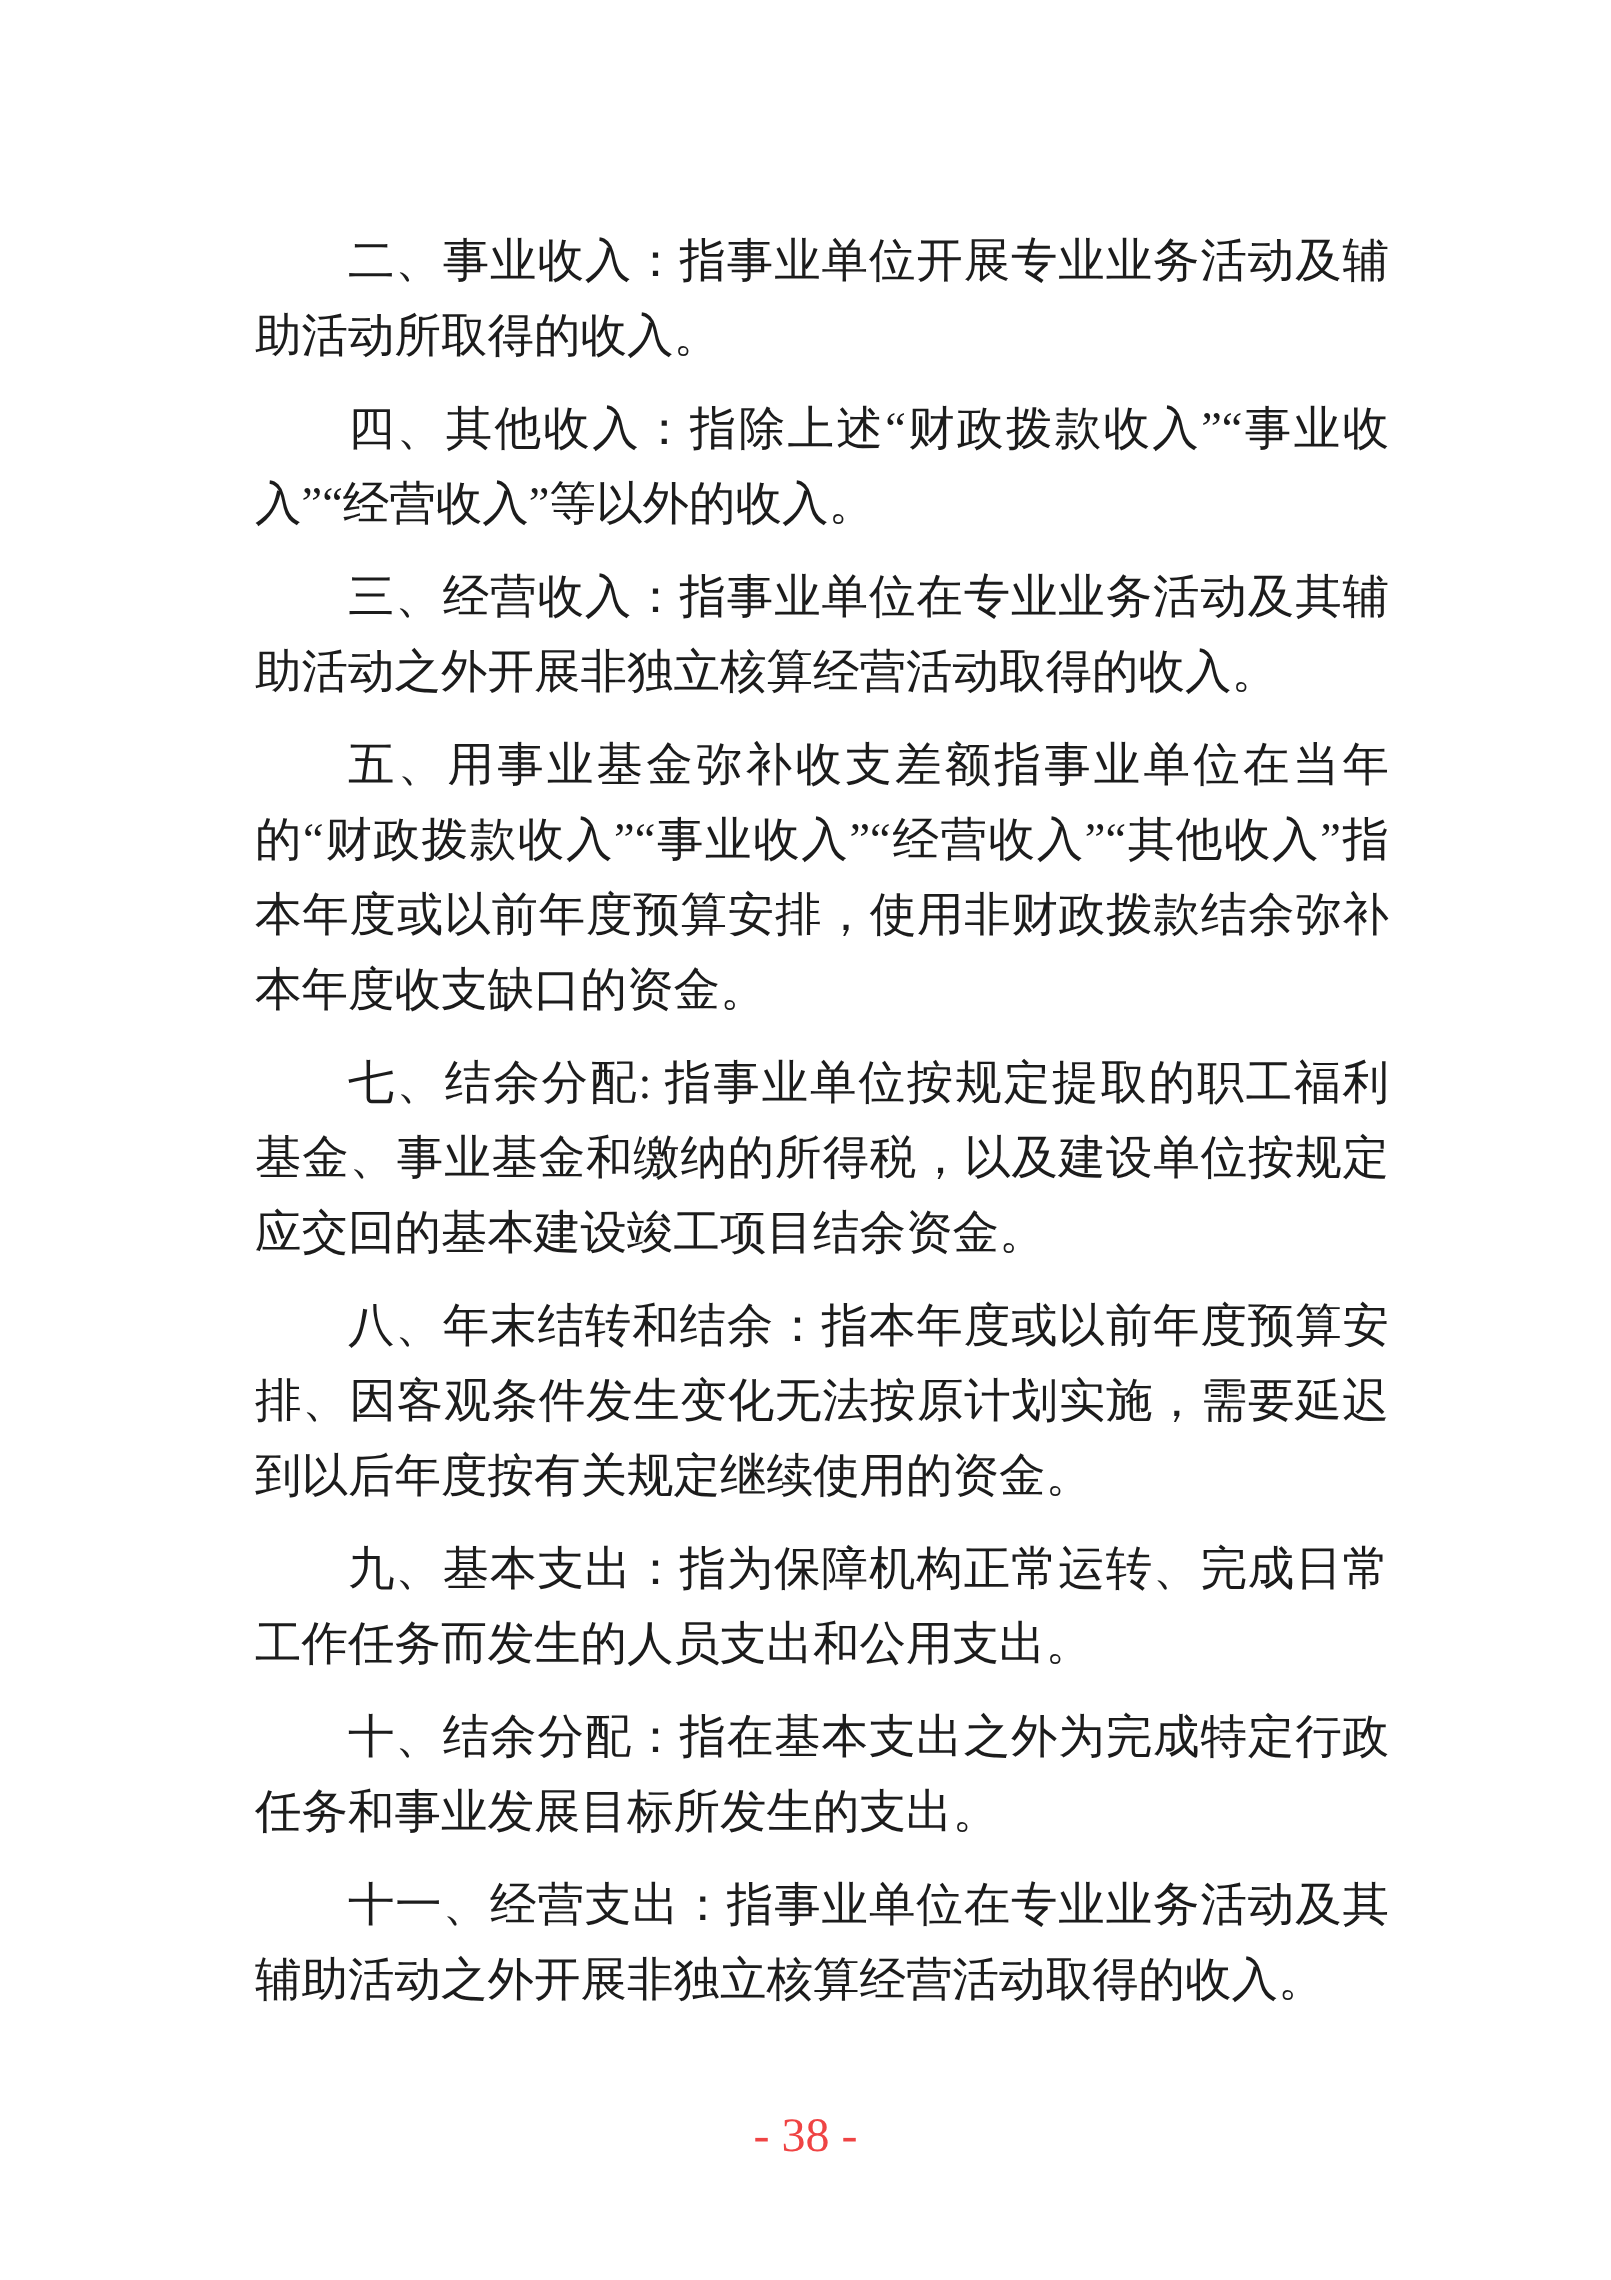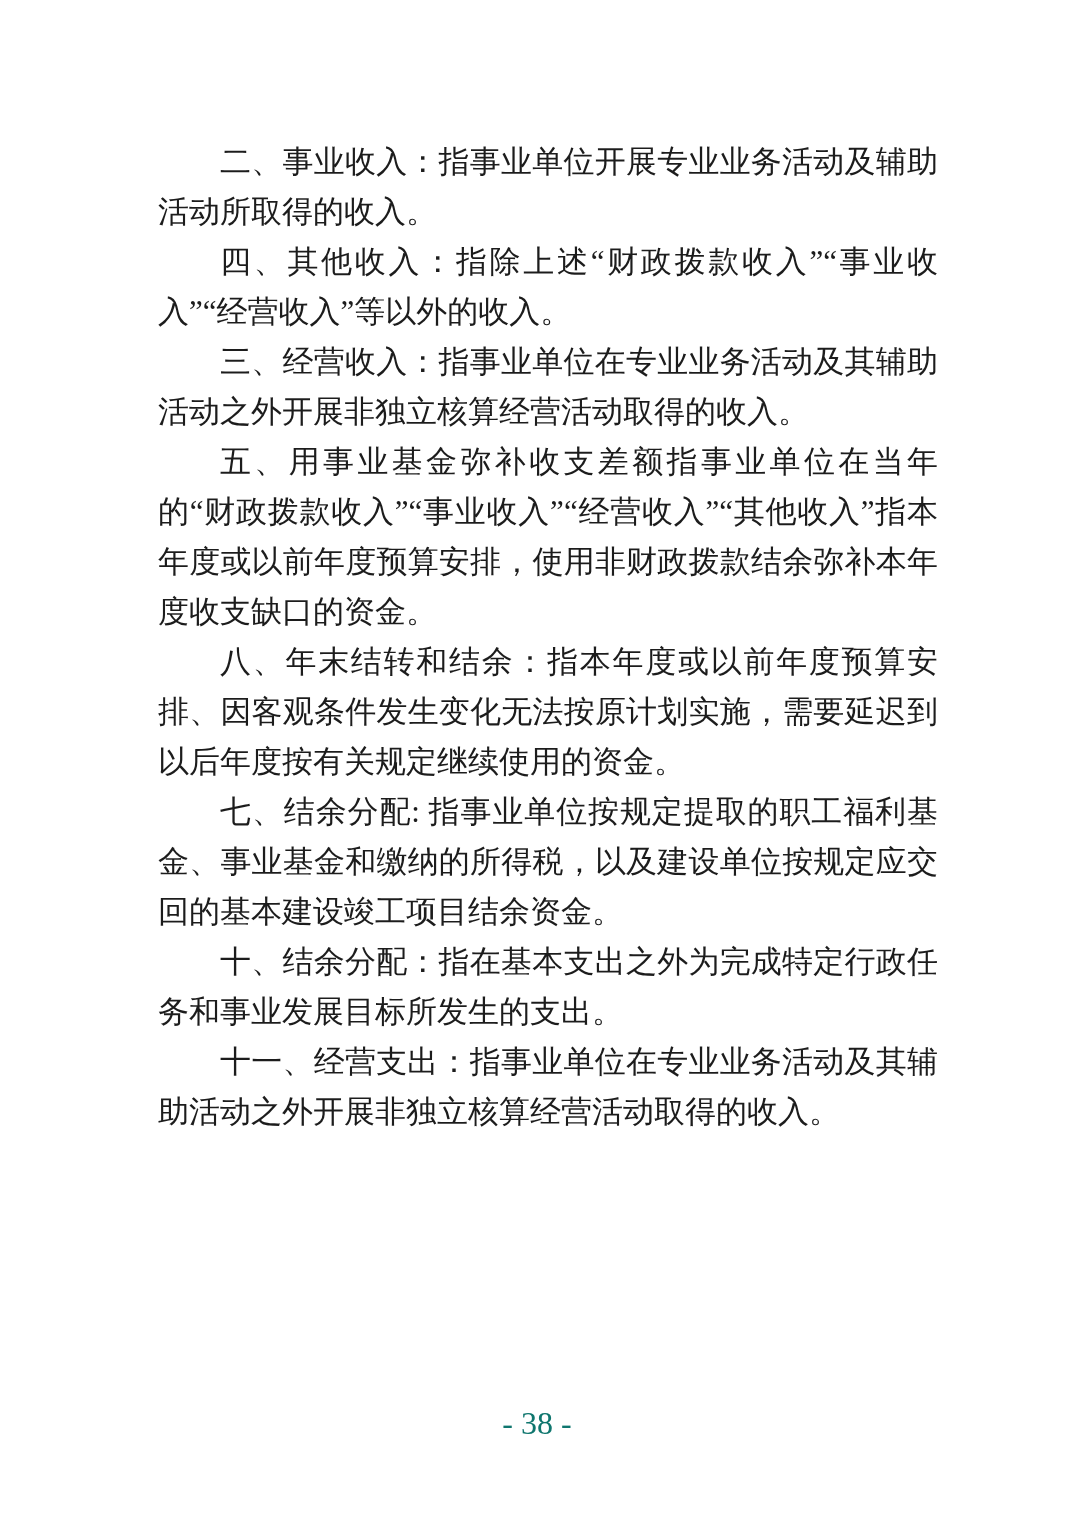--- a/index.html
+++ b/index.html
@@ -16,48 +16,49 @@
     color: #1c1c1c;
     overflow: hidden;
   }
   .content {
     position: absolute;
     left: 158px;
     top: 137px;
     width: 780px;
   }
   .content p {
-    margin: 0;
+    margin: 12px;
     padding: 0;
     font-size: 31px;
     line-height: 50px;
     text-align: justify;
     text-justify: inter-ideograph;
     text-indent: 2em;
     word-break: normal;
   }
   .footer {
     position: absolute;
     left: 0;
     top: 1398px;
     width: 100%;
     text-align: center;
     font-size: 32px;
     line-height: 50px;
-    color: #0f766e;
+    color: #ef4444;
   }
 </style>
 </head>
 <body>
 
 <div class="page">
   <div class="content">
     <p>二、事业收入：指事业单位开展专业业务活动及辅助活动所取得的收入。</p>
     <p>四、其他收入：指除上述“财政拨款收入”“事业收入”“经营收入”等以外的收入。</p>
     <p>三、经营收入：指事业单位在专业业务活动及其辅助活动之外开展非独立核算经营活动取得的收入。</p>
     <p>五、用事业基金弥补收支差额指事业单位在当年的“财政拨款收入”“事业收入”“经营收入”“其他收入”指本年度或以前年度预算安排，使用非财政拨款结余弥补本年度收支缺口的资金。</p>
+    <p>七、结余分配: 指事业单位按规定提取的职工福利基金、事业基金和缴纳的所得税，以及建设单位按规定应交回的基本建设竣工项目结余资金。</p>
     <p>八、年末结转和结余：指本年度或以前年度预算安排、因客观条件发生变化无法按原计划实施，需要延迟到以后年度按有关规定继续使用的资金。</p>
-    <p>七、结余分配: 指事业单位按规定提取的职工福利基金、事业基金和缴纳的所得税，以及建设单位按规定应交回的基本建设竣工项目结余资金。</p>
+    <p>九、基本支出：指为保障机构正常运转、完成日常工作任务而发生的人员支出和公用支出。</p>
     <p>十、结余分配：指在基本支出之外为完成特定行政任务和事业发展目标所发生的支出。</p>
     <p>十一、经营支出：指事业单位在专业业务活动及其辅助活动之外开展非独立核算经营活动取得的收入。</p>
   </div>
   <div class="footer">- 38 -</div>
 </div>
 
 </body></html>

